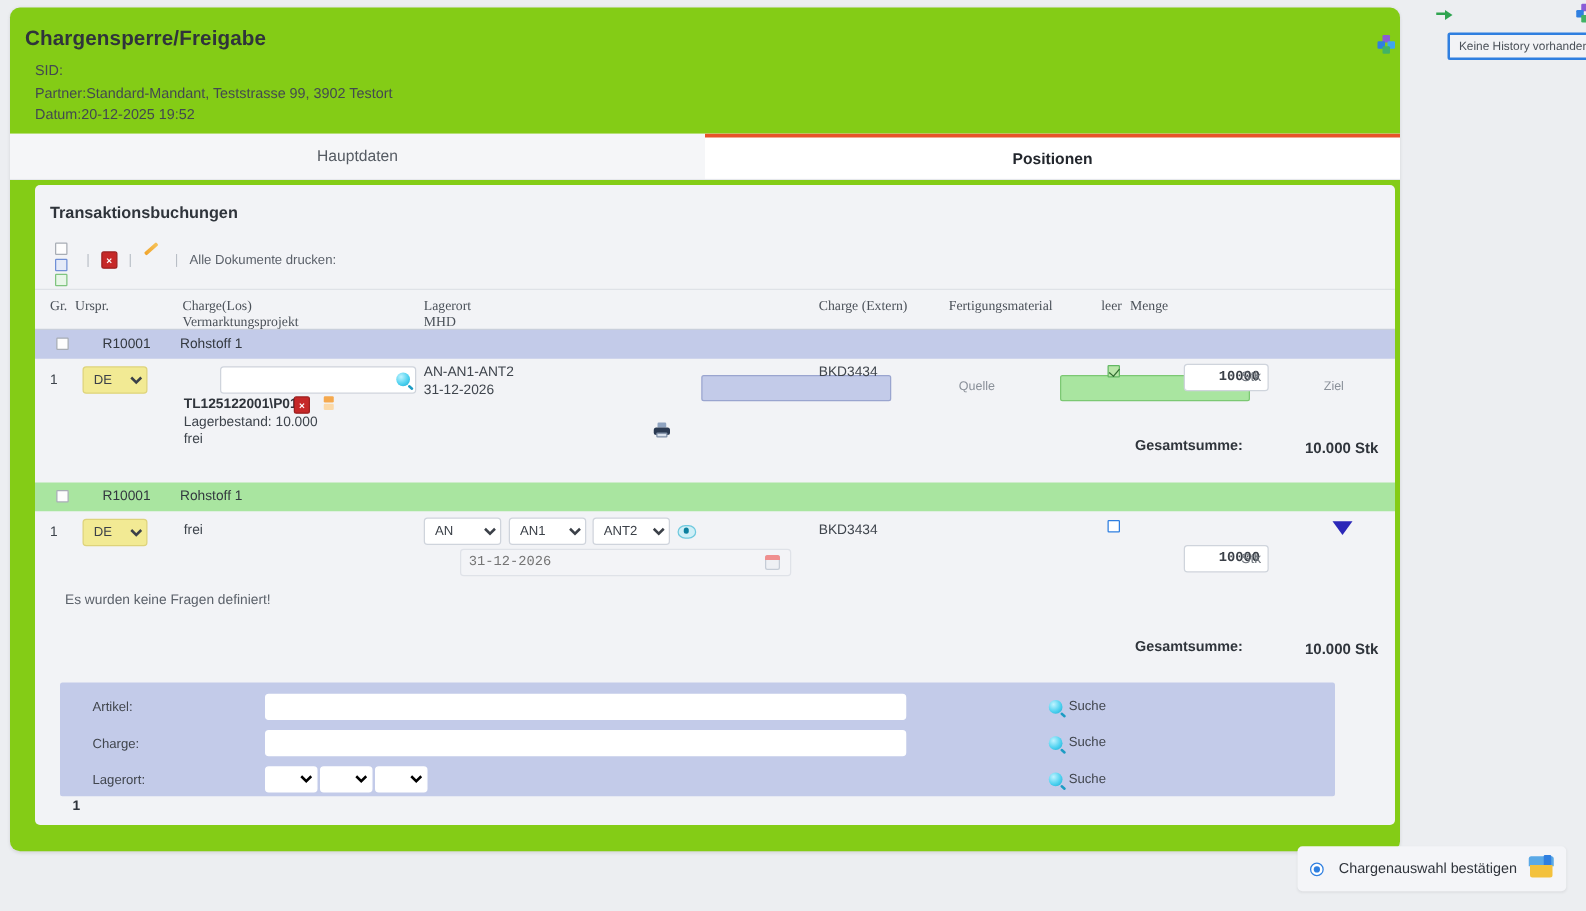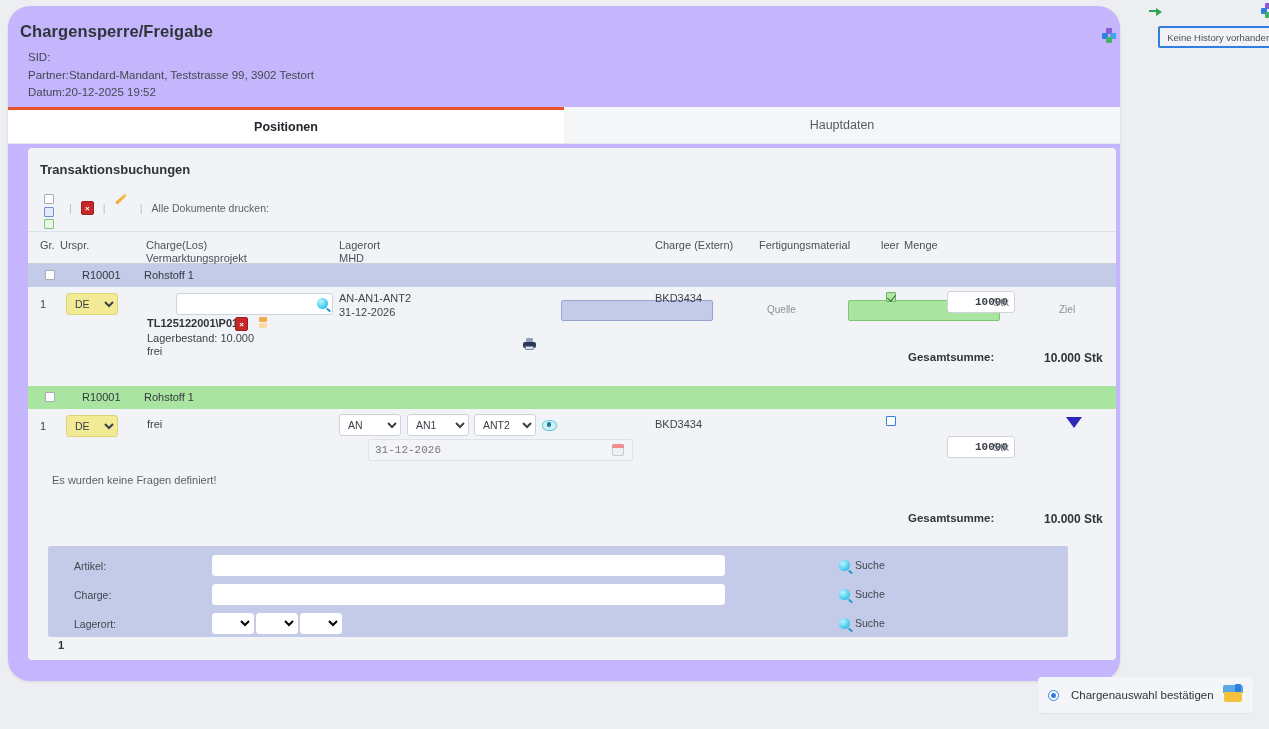--- a/index.html
+++ b/index.html
@@ -12,22 +12,22 @@
     color: #3a3f47;
     overflow: hidden;
   }
   .screen { position: relative; width: 1269px; height: 729px; }
 
   
   .main-card {
     position: absolute;
     left: 8px; top: 6px;
     width: 1112px; height: 675px;
-    background: #c4b5fd;
-    border-radius: 22px;
+    background: #84cc16;
+    border-radius: 8px;
     box-shadow: 0 1px 3px rgba(0,0,0,0.10);
     overflow: hidden;
   }
   .doc-title {
     position: absolute; left: 12px; top: 16px;
     font-size: 16.5px; font-weight: bold; color: #2f343b;
     letter-spacing: .1px;
   }
   .meta { position: absolute; left: 20px; top: 43px; line-height: 17.5px; }
   .meta div { font-size: 11.5px; color: #434950; }
@@ -121,21 +121,21 @@
   .swatch.ziel   { left: 820px; top: 152px; width: 152px; background: #a9e5a0; border: 1px solid #7cc873; }
   .swatch-label { position: absolute; font-size: 10px; color: #8a9099; margin-left: 41px; }
   .swatch-label.quelle { left: 698px; top: 156px; }
   .swatch-label.ziel { left: 990px; top: 156px; }
 
   
   .thead {
     position: absolute; left: 0; top: 84px; width: 1088px; height: 32px;
     border-bottom: 1px solid #c9cfdb;
   }
-  .th { position: absolute; font-size: 11px; color: #4b5159; line-height: 13px; }
+  .th { position: absolute; font-size: 11px; color: #4b5159; line-height: 13px; font-family: Liberation Serif, serif; }
 
   
   .group-row {
     position: absolute; left: 0; width: 1088px; height: 23px;
   }
   .group-row.blue  { background: #c3cbe9; }
   .group-row.green { background: #a9e5a0; }
   .group-row .gcb { position: absolute; left: 17px; top: 6px; }
   .group-row .gcode { position: absolute; left: 54px; top: 5px; font-size: 11px; color: #33383f; }
   .group-row .gname { position: absolute; left: 116px; top: 5px; font-size: 11px; color: #33383f; }
@@ -293,22 +293,22 @@
     </div>
 
     <div class="icon-share" style="left:1094px; top:22px;">
       <i class="s1"></i>
         <i class="s2"></i>
         <i class="s3"></i>
         <i class="s4"></i>
     </div>
 
     <div class="tabs">
+      <div class="tab">Hauptdaten</div>
       <div class="tab active">Positionen</div>
-      <div class="tab">Hauptdaten</div>
     </div>
 
     <div class="panel">
 
       <div class="panel-title">Transaktionsbuchungen</div>
 
       <div class="toolbar">
         <span class="cb stack-cb c1"></span>
         <span class="cb blue stack-cb c2"></span>
         <span class="cb green stack-cb c3"></span>

